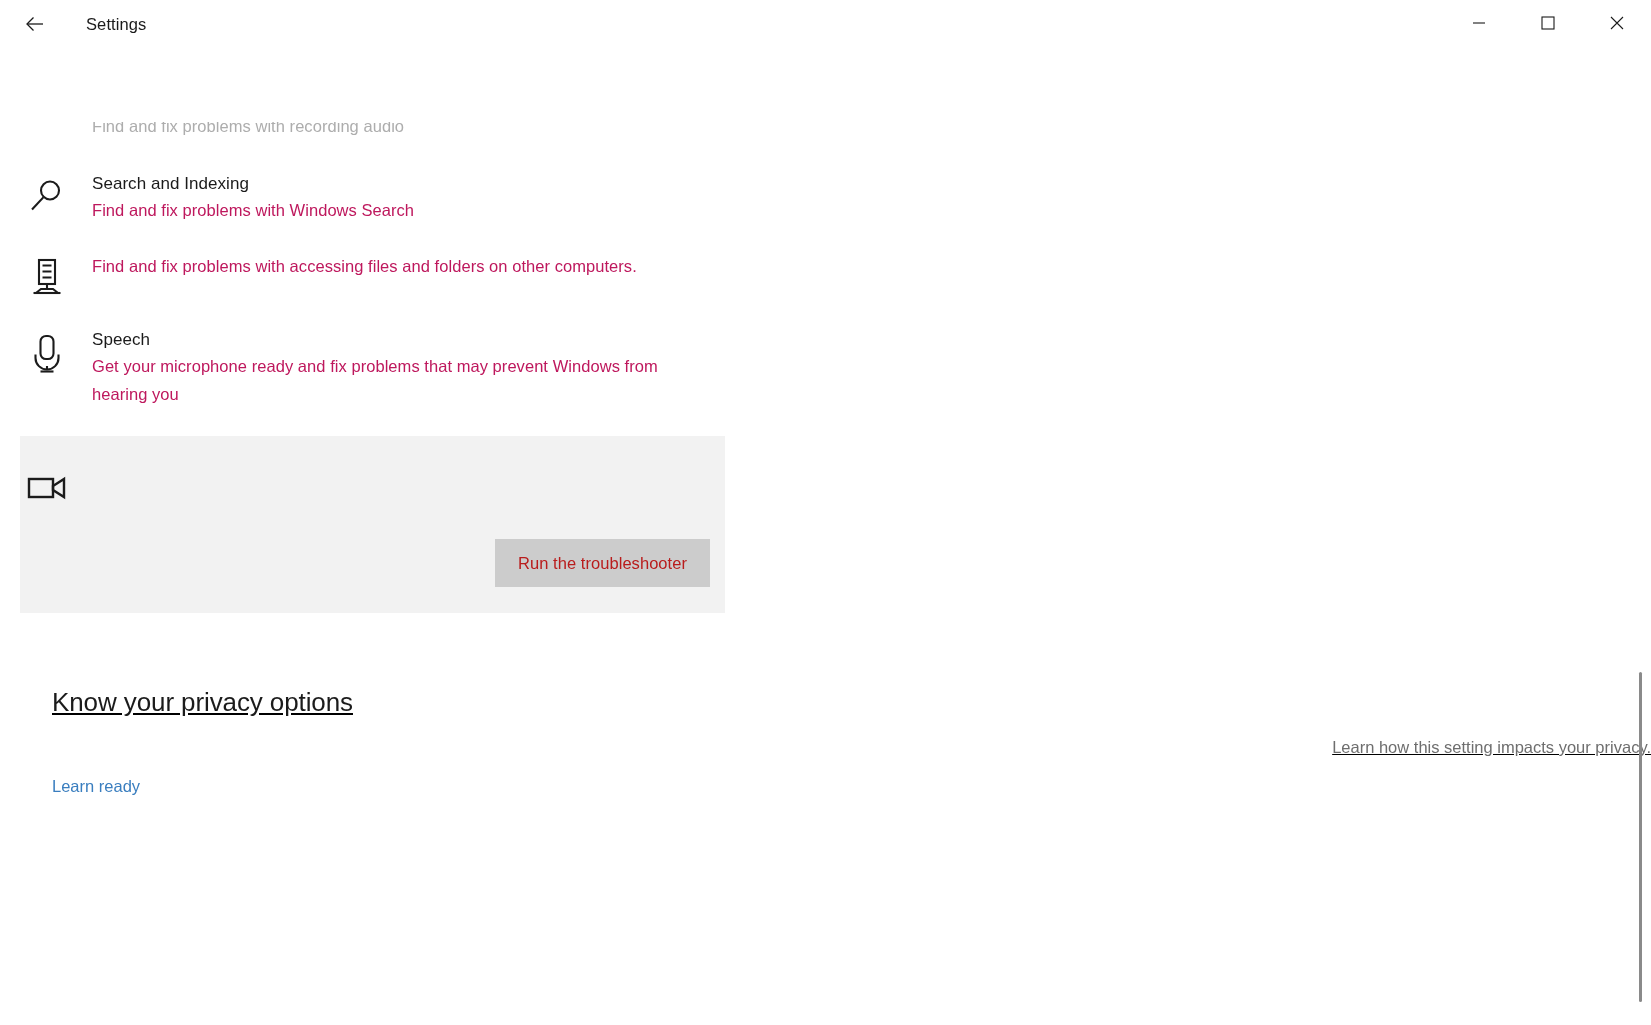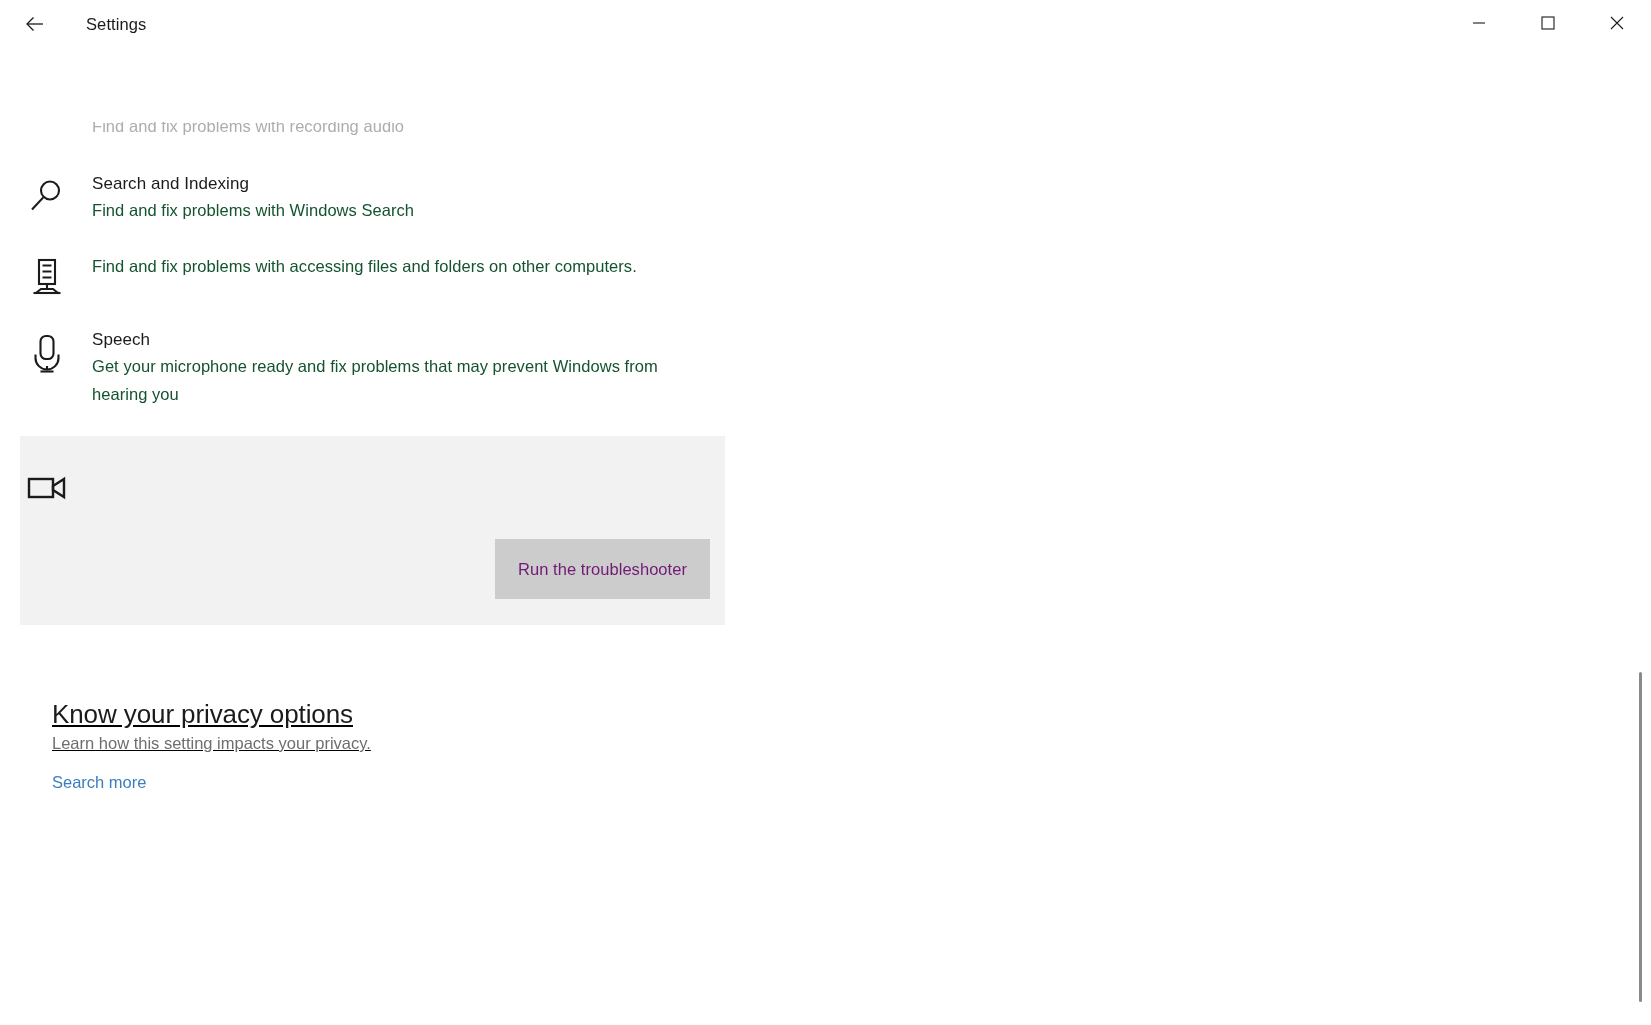--- a/index.html
+++ b/index.html
@@ -142,21 +142,21 @@
 
   .ts-title {
     font-size: 17px;
     color: #1b1b1b;
     line-height: 24px;
     letter-spacing: 0.05px;
   }
 
   .ts-desc {
     font-size: 16.5px;
-    color: #14532d;
+    color: #be185d;
     line-height: 28px;
     letter-spacing: 0.05px;
     max-width: 600px;
   }
 
   .gap-sm { height: 28px; }
 
   
   .ts-card-selected {
     background: #f2f2f2;
@@ -169,48 +169,49 @@
   .run-btn-row {
     display: flex;
     justify-content: flex-end;
     padding-right: 15px;
     margin-top: 28px;
   }
 
   .run-btn {
     background: #cccccc;
     border: 1px solid #cccccc;
-    color: #701a75;
+    color: #b91c1c;
     font-family: "Liberation Sans", sans-serif;
     font-size: 16.5px;
     padding: 0 22px;
-    height: 60px;
+    height: 48px;
     line-height: 46px;
     cursor: pointer;
     letter-spacing: 0.05px;
   }
 
   
   .privacy {
     padding-left: 32px;
     padding-top: 72px;
     text-decoration: underline;
   }
   .privacy-heading {
     font-size: 26px;
     font-weight: 400;
     color: #1b1b1b;
     line-height: 34px;
     letter-spacing: -0.1px;
   }
   .privacy-sub {
-    margin-top: 0;
+    margin-top: 16px;
     font-size: 16.5px;
     color: #6e6e6e;
     line-height: 24px;
+    text-align: right;
   }
   .learn-more {
     display: inline-block;
     margin-top: 18px;
     font-size: 16.5px;
     color: #3a7ebf;
     text-decoration: none;
     cursor: pointer;
   }
 
@@ -348,21 +349,21 @@
         </div>
         <div class="run-btn-row">
           <button class="run-btn">Run the troubleshooter</button>
         </div>
       </div>
 
 
       <div class="privacy">
         <div class="privacy-heading">Know your privacy options</div>
         <div class="privacy-sub">Learn how this setting impacts your privacy.</div>
-        <a class="learn-more">Search more</a>
+        <a class="learn-more">Learn ready</a>
       </div>
 
     </div>
   </div>
 
   <div class="scrollbar-track">
     <div class="scrollbar-thumb"></div>
   </div>
 
 </div>

